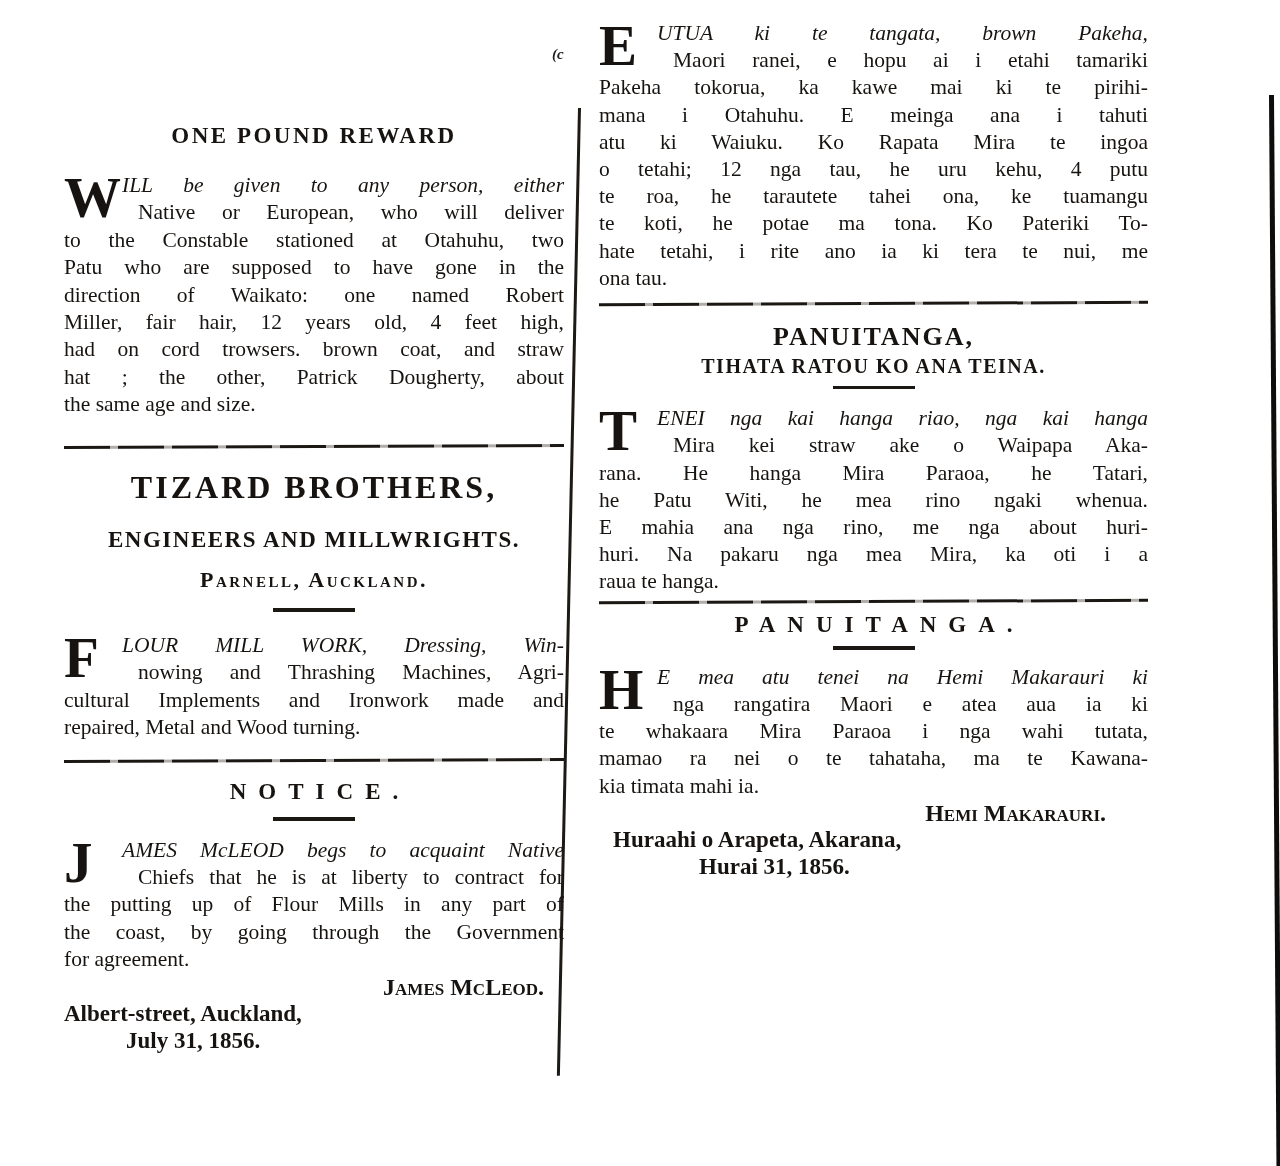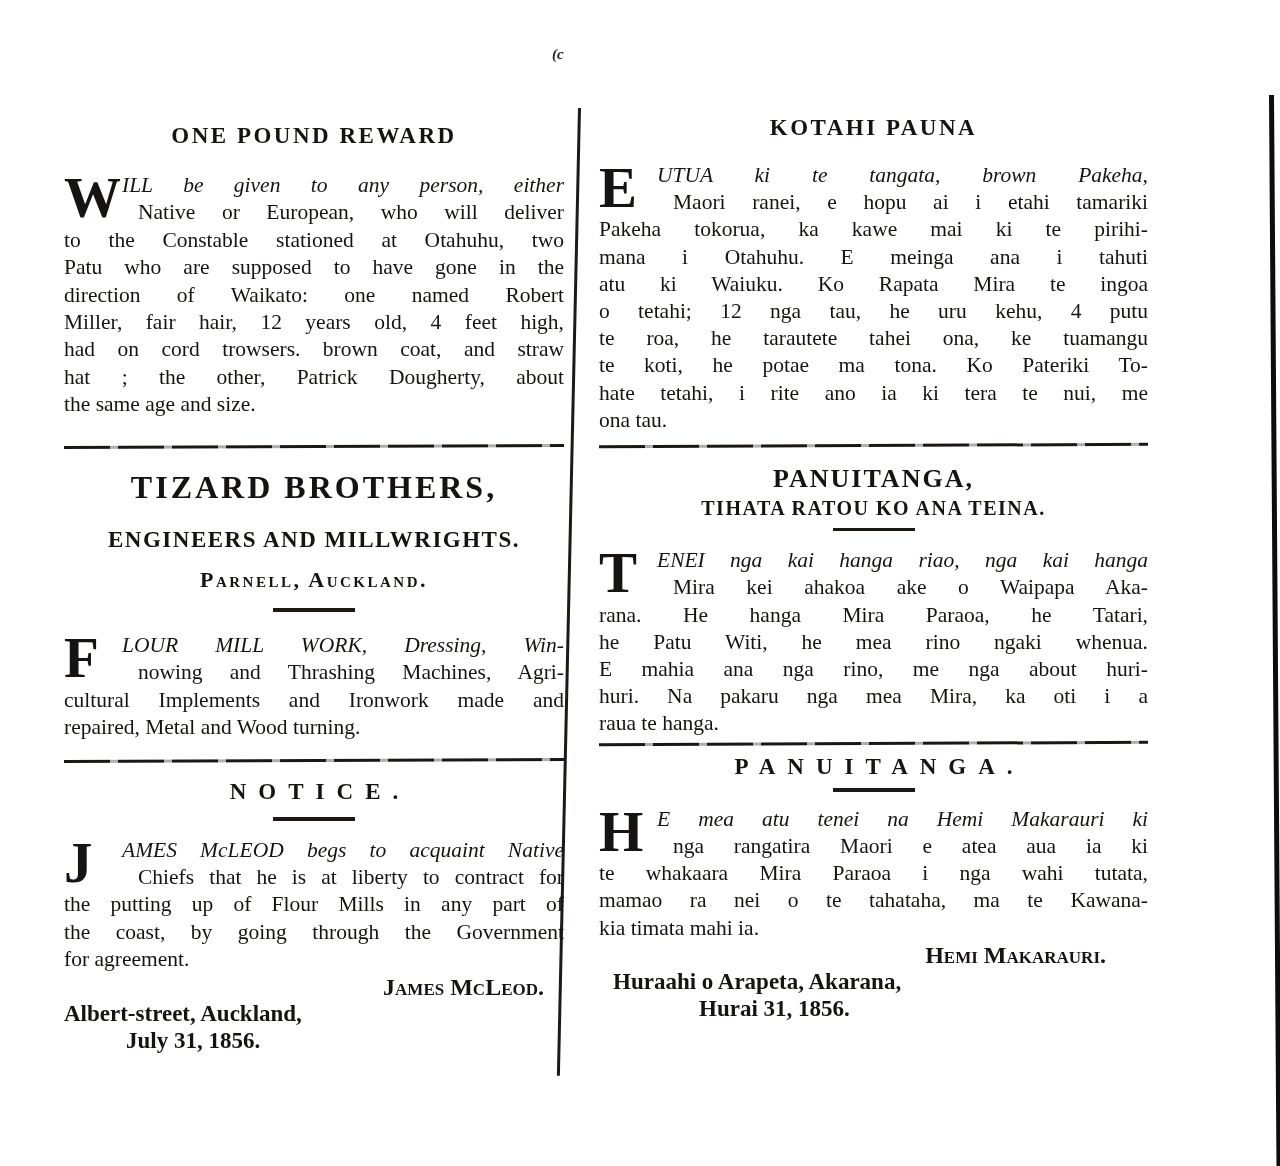--- a/index.html
+++ b/index.html
@@ -143,21 +143,20 @@
       <div class="sig pr-20">James McLeod.</div>
       <div class="addr">Albert-street, Auckland,</div>
       <div class="date ind-60">July 31, 1856.</div>
     </div>
 
   </div>
 
   <div class="col col-right">
 
     <div>
-      <div class="head-md mt-k">KOTAHI PAUNA</div>
       <div class="para mt-l">
         <span class="dropcap">E</span>
         <div class="bl l1">UTUA ki te tangata, brown Pakeha,</div>
         <div class="bl l2">Maori ranei, e hopu ai i etahi tamariki</div>
         <div class="bl">Pakeha tokorua, ka kawe mai ki te pirihi-</div>
         <div class="bl">mana i Otahuhu.  E meinga ana i tahuti</div>
         <div class="bl">atu ki Waiuku.  Ko Rapata Mira te ingoa</div>
         <div class="bl">o tetahi; 12 nga tau, he uru kehu, 4 putu</div>
         <div class="bl">te roa, he tarautete tahei ona, ke tuamangu</div>
         <div class="bl">te koti, he potae ma tona.  Ko Pateriki To-</div>
@@ -168,21 +167,21 @@
 
     <div class="rule-full mt-m"></div>
 
     <div>
       <div class="head-xl2 mt-n">PANUITANGA,</div>
       <div class="head-sub">TIHATA RATOU KO ANA TEINA.</div>
       <div class="rule-short mt-o"></div>
       <div class="para mt-p">
         <span class="dropcap">T</span>
         <div class="bl l1">ENEI nga kai hanga riao, nga kai hanga</div>
-        <div class="bl l2">Mira kei ahakoa ake o Waipapa Aka-</div>
+        <div class="bl l2">Mira kei straw ake o Waipapa Aka-</div>
         <div class="bl">rana.  He hanga Mira Paraoa, he Tatari,</div>
         <div class="bl">he Patu Witi, he mea rino ngaki whenua.</div>
         <div class="bl">E mahia ana nga rino, me nga about huri-</div>
         <div class="bl">huri.  Na pakaru nga mea Mira, ka oti i a</div>
         <div class="bl last">raua te hanga.</div>
       </div>
     </div>
 
     <div class="rule-full mt-q"></div>
 

